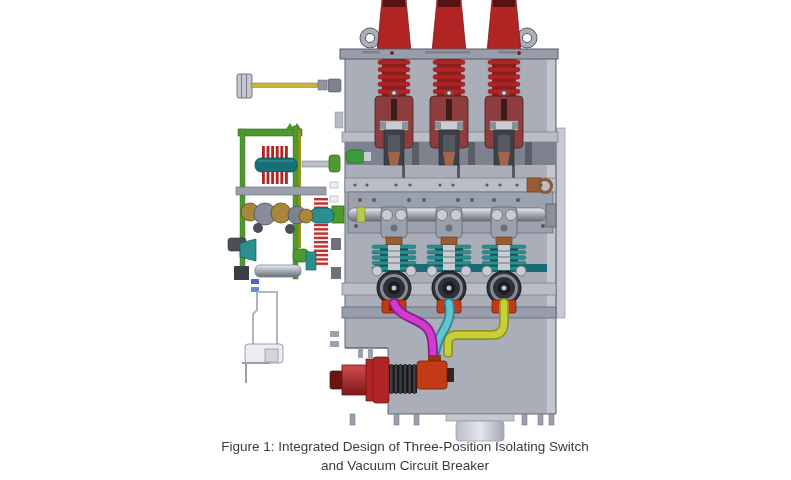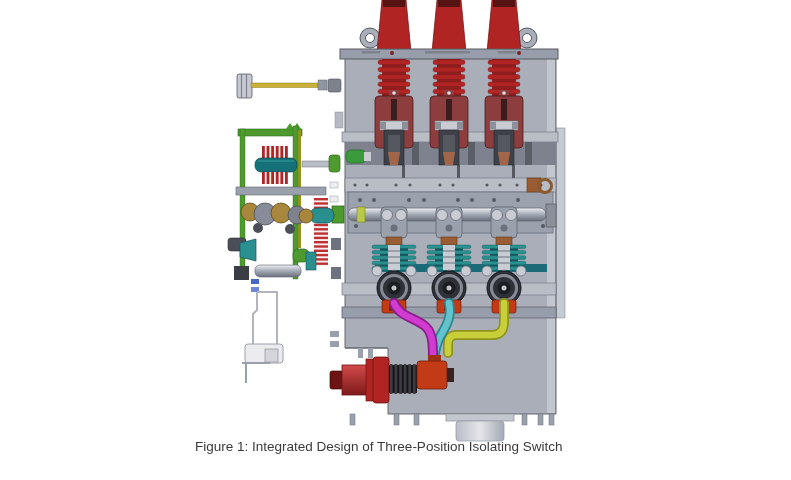--- a/index.html
+++ b/index.html
@@ -1,21 +1,21 @@
 <!DOCTYPE html>
 <html style="--caption-text: #3b3b3b; --background: #ffffff; --cabinet: #a9aeb9; --cabinet-light: #c2c6cf; --metal-mid: #979daa; --metal-light: #b9bdc6; --metal-dark: #6d727e; --red: #b02424; --red-deep: #8f1f1f; --maroon: #8d3d3d; --teal: #2a8f8f; --teal-dark: #14555f; --green: #4f9a2e; --copper: #9a5c32; --brass: #a8863c; --magenta: #d23bd2; --cyan: #62c3cd; --yellow-green: #c9cf3a; --orange-red: #c23a16; --gold: #c9b23a; --silver: #c9ccd2;"><head>
 <meta charset="utf-8">
 <style>
   html,body{margin:0;padding:0;}
   body{
     width:791px;height:480px;position:relative;overflow:hidden;
     background:#ffffff;
     font-family:"Liberation Sans", sans-serif;
   }
-  .figure-wrap{position:absolute;left:0;top:0;width:791px;height:480px;}
+  .figure-wrap{position:absolute;left:0;top:0;width:791px;height:480px;text-align:center;}
   svg{position:absolute;left:0;top:0;}
   .caption{
     position:absolute;left:195px;top:438px;width:420px;
     font-size:13.5px;line-height:18.5px;color:var(--caption-text,#3b3b3b);
   }
 </style>
 </head>
 <body>
 
 <div class="figure-wrap">
@@ -321,15 +321,16 @@
     <rect x="330" y="196" width="8" height="6" fill="#eceef2" stroke="#9aa0ab" stroke-width="0.5"></rect>
     <rect x="331" y="238" width="10" height="12" fill="#6d727e"></rect>
     <rect x="331" y="267" width="10" height="12" fill="#6d727e"></rect>
     <rect x="330" y="331" width="9" height="6" fill="#9aa1ac"></rect>
     <rect x="330" y="341" width="9" height="6" fill="#9aa1ac"></rect>
   </g>
 </svg>
 
 <div class="caption">
   <div>Figure 1: Integrated Design of Three-Position Isolating Switch</div>
+  <div>and Vacuum Circuit Breaker</div>
 </div>
 
 </div>
 
 </body></html>

